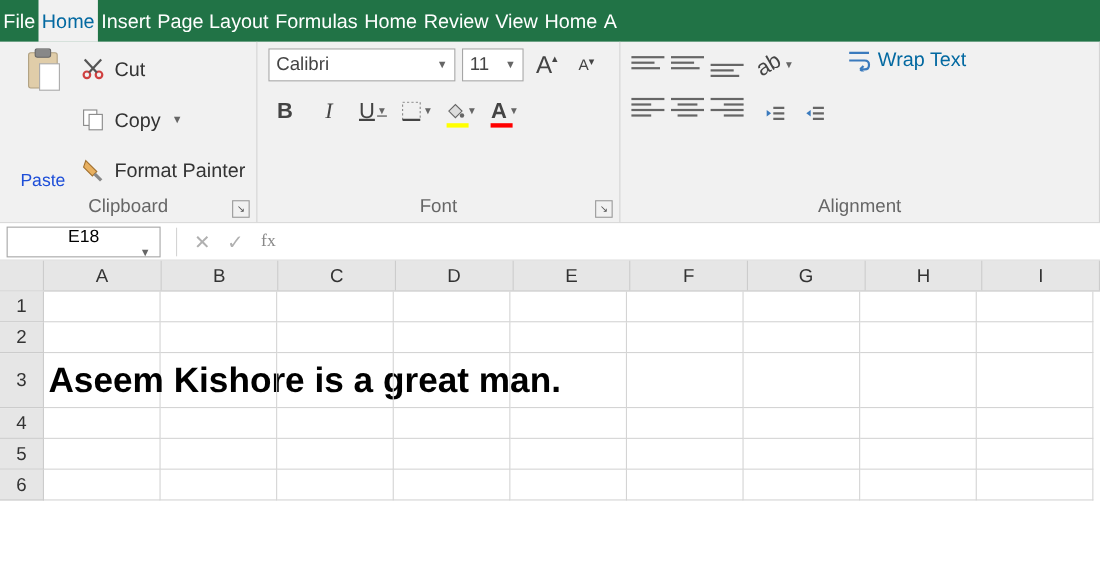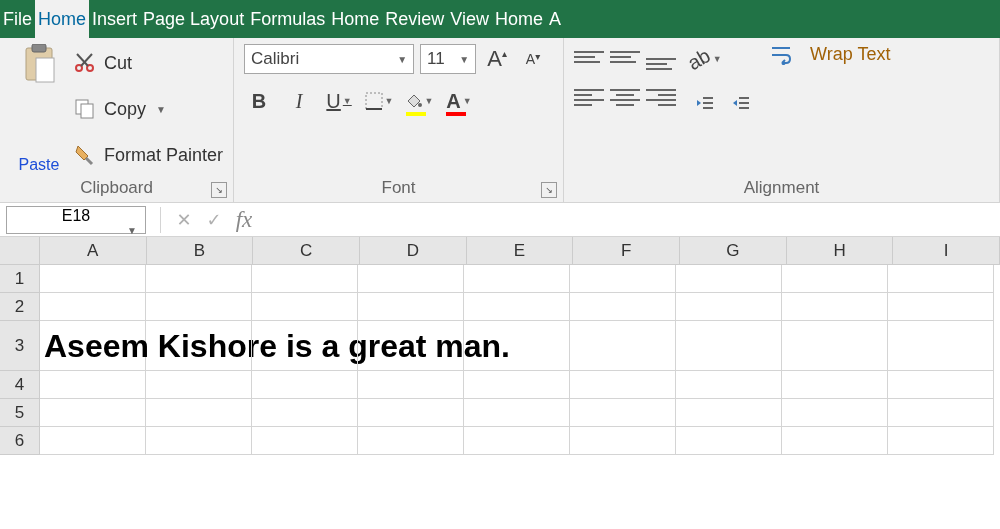--- a/index.html
+++ b/index.html
@@ -36,29 +36,29 @@
 .mini-drop { font-size:9px; color:#666; margin-left:2px;}
 .biga { font-size: 22px; }
 .smla { font-size: 14px; }
 
 
 .align-col { display:flex; flex-direction:column; gap: 14px; margin-right: 14px;}
 .align-row { display:flex; gap: 6px;}
 .align-btn { width:30px; height:26px; display:flex; flex-direction:column; justify-content:center; gap:3px; cursor:pointer;}
 .ln { height:2px; background:#666; }
 .align-right-col { display:flex; flex-direction:column; gap: 16px; }
-.ctrl-btn { display:flex; align-items:center; font-size: 18px; color:#a16207; gap:18px; cursor:pointer;}
+.ctrl-btn { display:flex; align-items:center; font-size: 18px; color:#0369a1; gap:6px; cursor:pointer;}
 
 
 .fbar { height: 34px; display:flex; align-items:center; border-bottom: 1px solid #d4d4d4; background:#fff;}
 .name-box { width: 140px; height: 28px; margin: 0 6px; border: 1px solid #a6a6a6; background: #fff; display:flex; align-items:center; padding: 0 8px; font-size: 16px; flex-direction: column;}
 .name-box .arr { margin-left:auto; font-size:10px; color:#666;}
 .fbar-sep { width:1px; height:26px; background:#d4d4d4; margin: 0 8px;}
 .fbar-btn { width: 30px; height: 28px; display:flex; align-items:center; justify-content:center; color:#b0b0b0; font-size: 18px; cursor:pointer;}
-.fx { font-style: italic; font-family:"Times New Roman",serif; font-size: 23px; color:#888;}
+.fx { font-family:"Times New Roman",serif; font-size: 16px; color:#888;}
 .fbar-input { flex:1; height:28px; border:none; outline:none;}
 
 
 .grid { display:flex; flex-direction:column; }
 .col-headers { display:flex; height: 28px; background:#e6e6e6; border-bottom:1px solid #ccc;}
 .corner { width: 40px; border-right:1px solid #ccc; background:#e6e6e6;}
 .col-h { width:107px; border-right:1px solid #ccc; display:flex; align-items:center; justify-content:center; font-size:17px; color:#333; cursor:pointer;}
 .row { display:flex; height: 28px;}
 .row3 { height: 50px;}
 .row-h { width:40px; background:#e6e6e6; border-right:1px solid #ccc; border-bottom:1px solid #ccc; display:flex;align-items:center;justify-content:center;font-size:17px;color:#333;cursor:pointer;}

